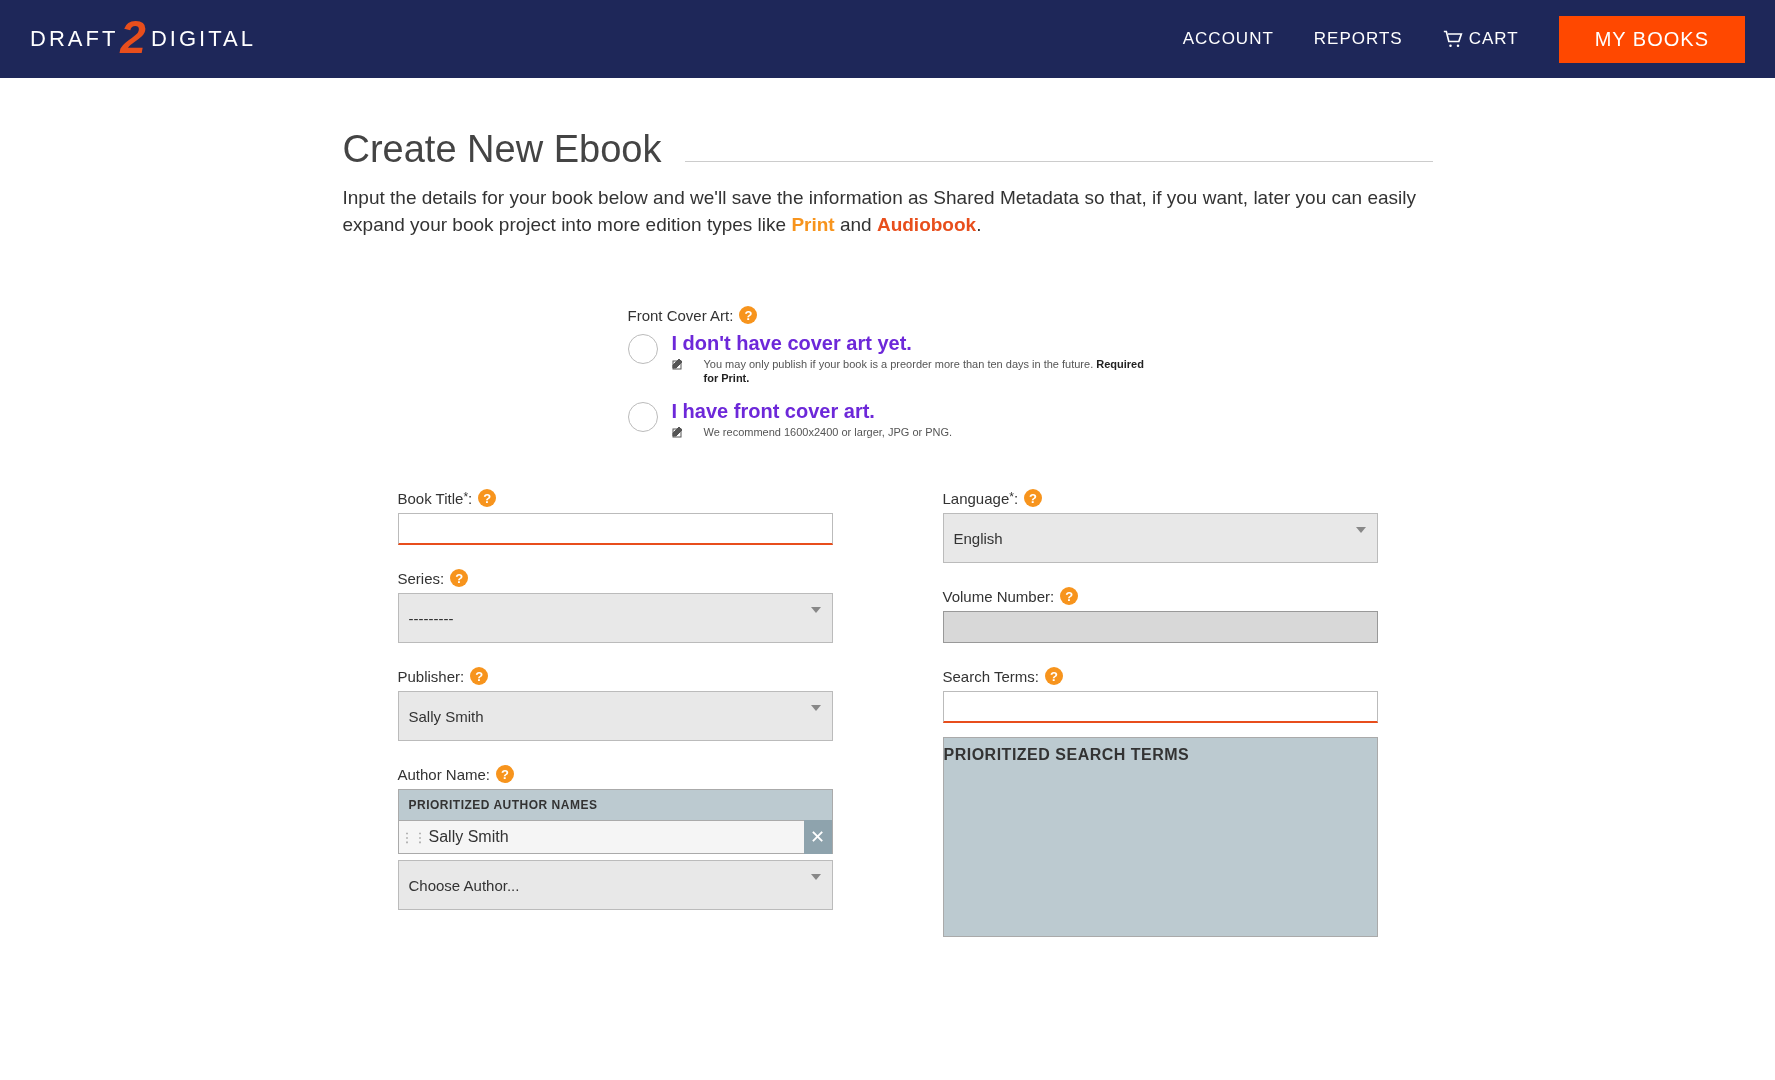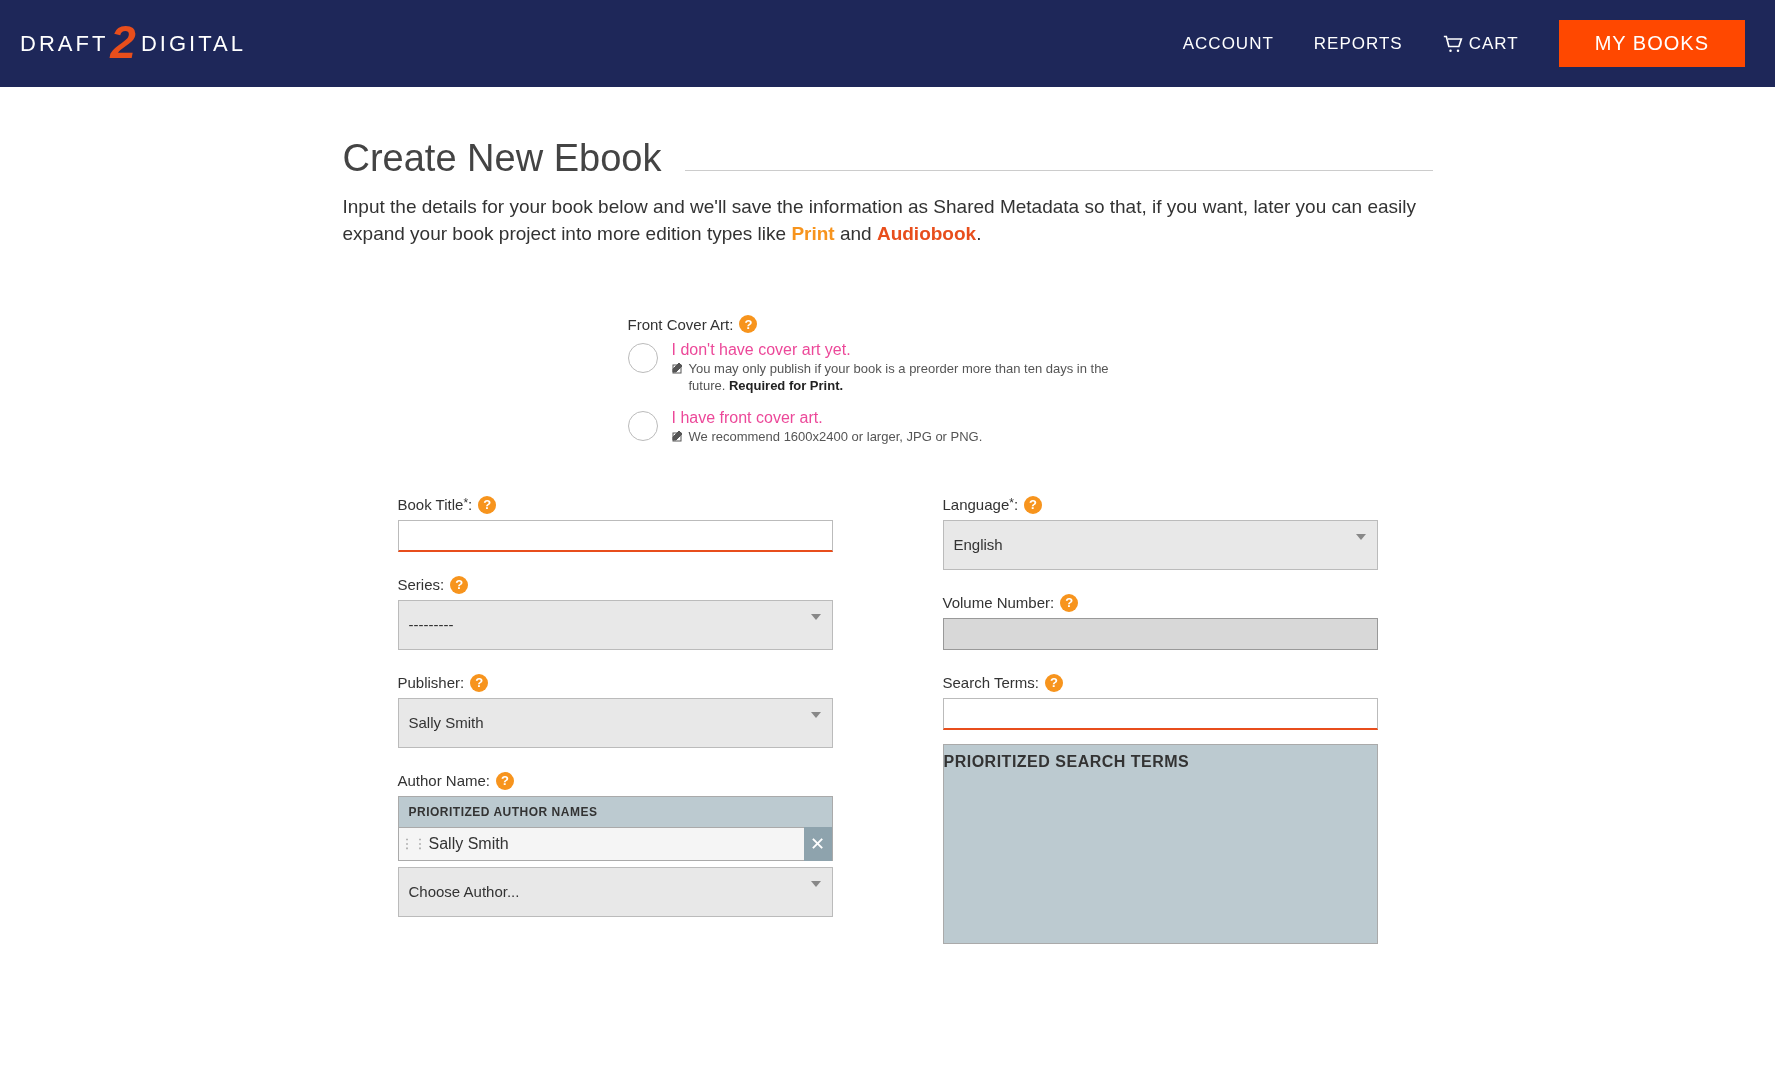--- a/index.html
+++ b/index.html
@@ -3,22 +3,22 @@
   <meta charset="utf-8">
   <style>
     * { margin: 0; padding: 0; box-sizing: border-box; }
     body { font-family: -apple-system, BlinkMacSystemFont, "Segoe UI", Helvetica, Arial, sans-serif; background: #fff; color: #333; }
     
     .header {
       background: #1e2759;
       display: flex;
       align-items: center;
       justify-content: space-between;
-      padding: 0 30px 0 20px;
-      height: 87px;
+      padding: 0 30px 0 30px;
+      height: 78px;
     }
     .logo {
       display: flex;
       align-items: center;
       color: #fff;
       font-size: 22px;
       letter-spacing: 3px;
       font-weight: 400;
     }
     .logo .two {
@@ -121,27 +121,27 @@
     .radio {
       width: 30px;
       height: 30px;
       border: 1px solid #bbb;
       border-radius: 50%;
       flex-shrink: 0;
       cursor: pointer;
       margin-top: 2px;
     }
     .radio-content { flex: 1; }
-    .radio-title { font-weight: normal; font-size: 16px; color: #ec4899; margin-bottom: 2px; }
+    .radio-title { font-weight: bold; font-size: 20px; color: #6d28d9; margin-bottom: 2px; }
     .radio-note {
-      font-size: 13px;
+      font-size: 11px;
       color: #555;
       display: flex;
       align-items: flex-start;
-      gap: 5px;
+      gap: 20px;
       line-height: 1.3;
     }
     .radio-note .strong { font-weight: bold; color: #222; }
     .edit-icon {
       flex-shrink: 0;
       margin-top: 1px;
     }
     
     .form-columns {
       display: flex;

